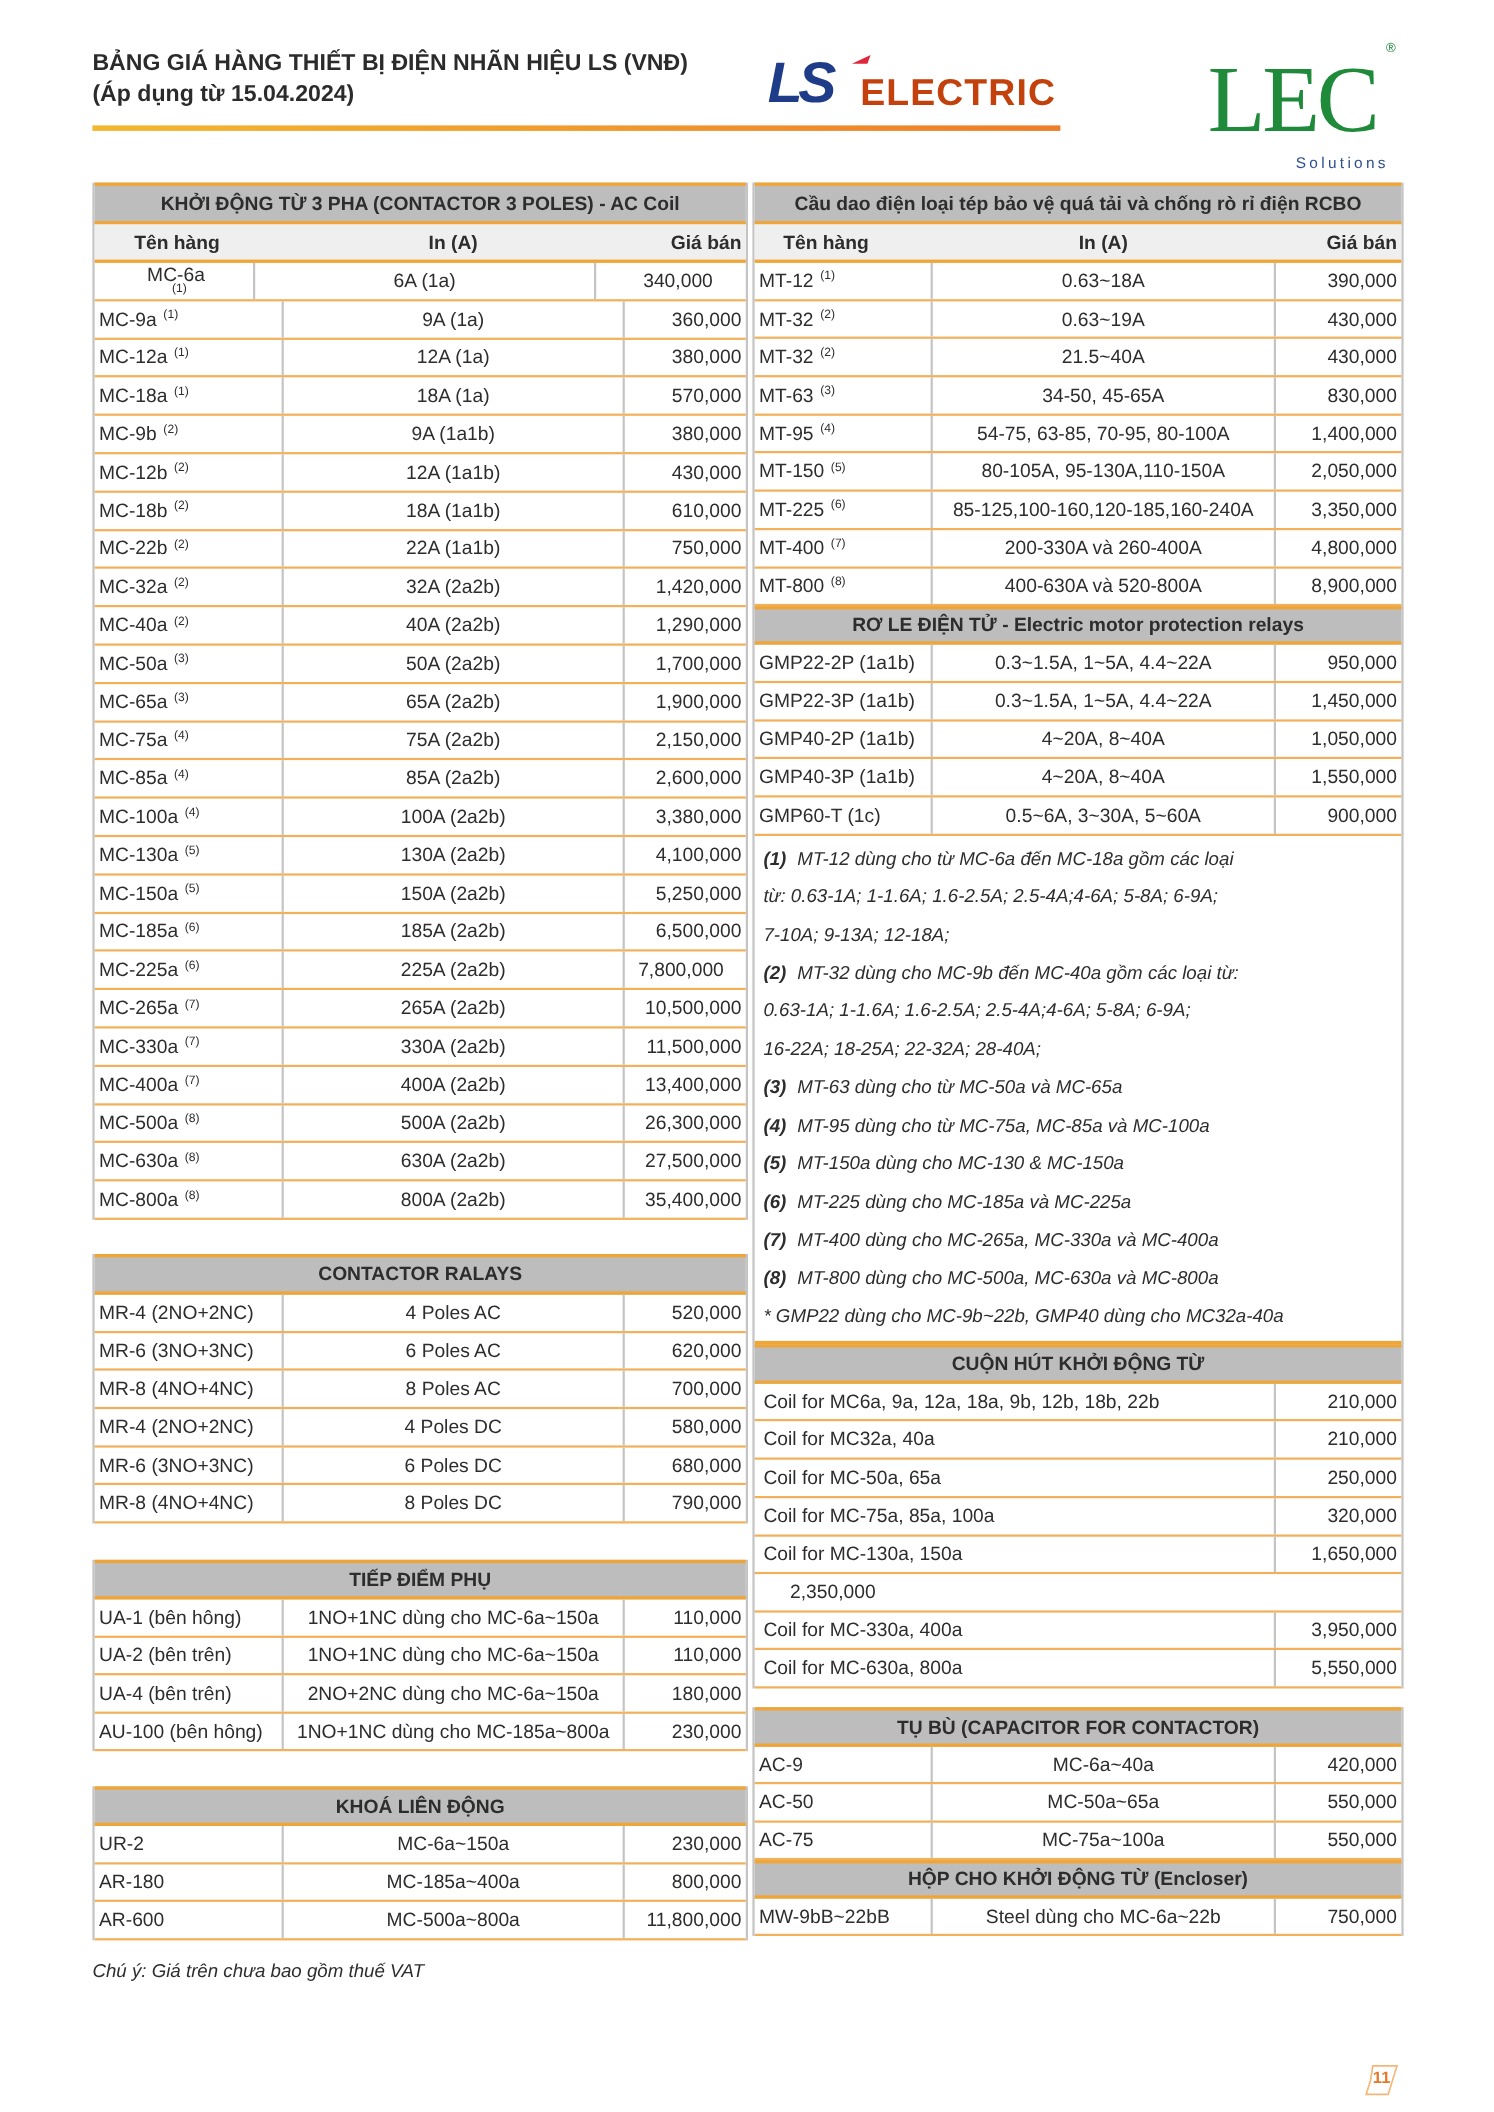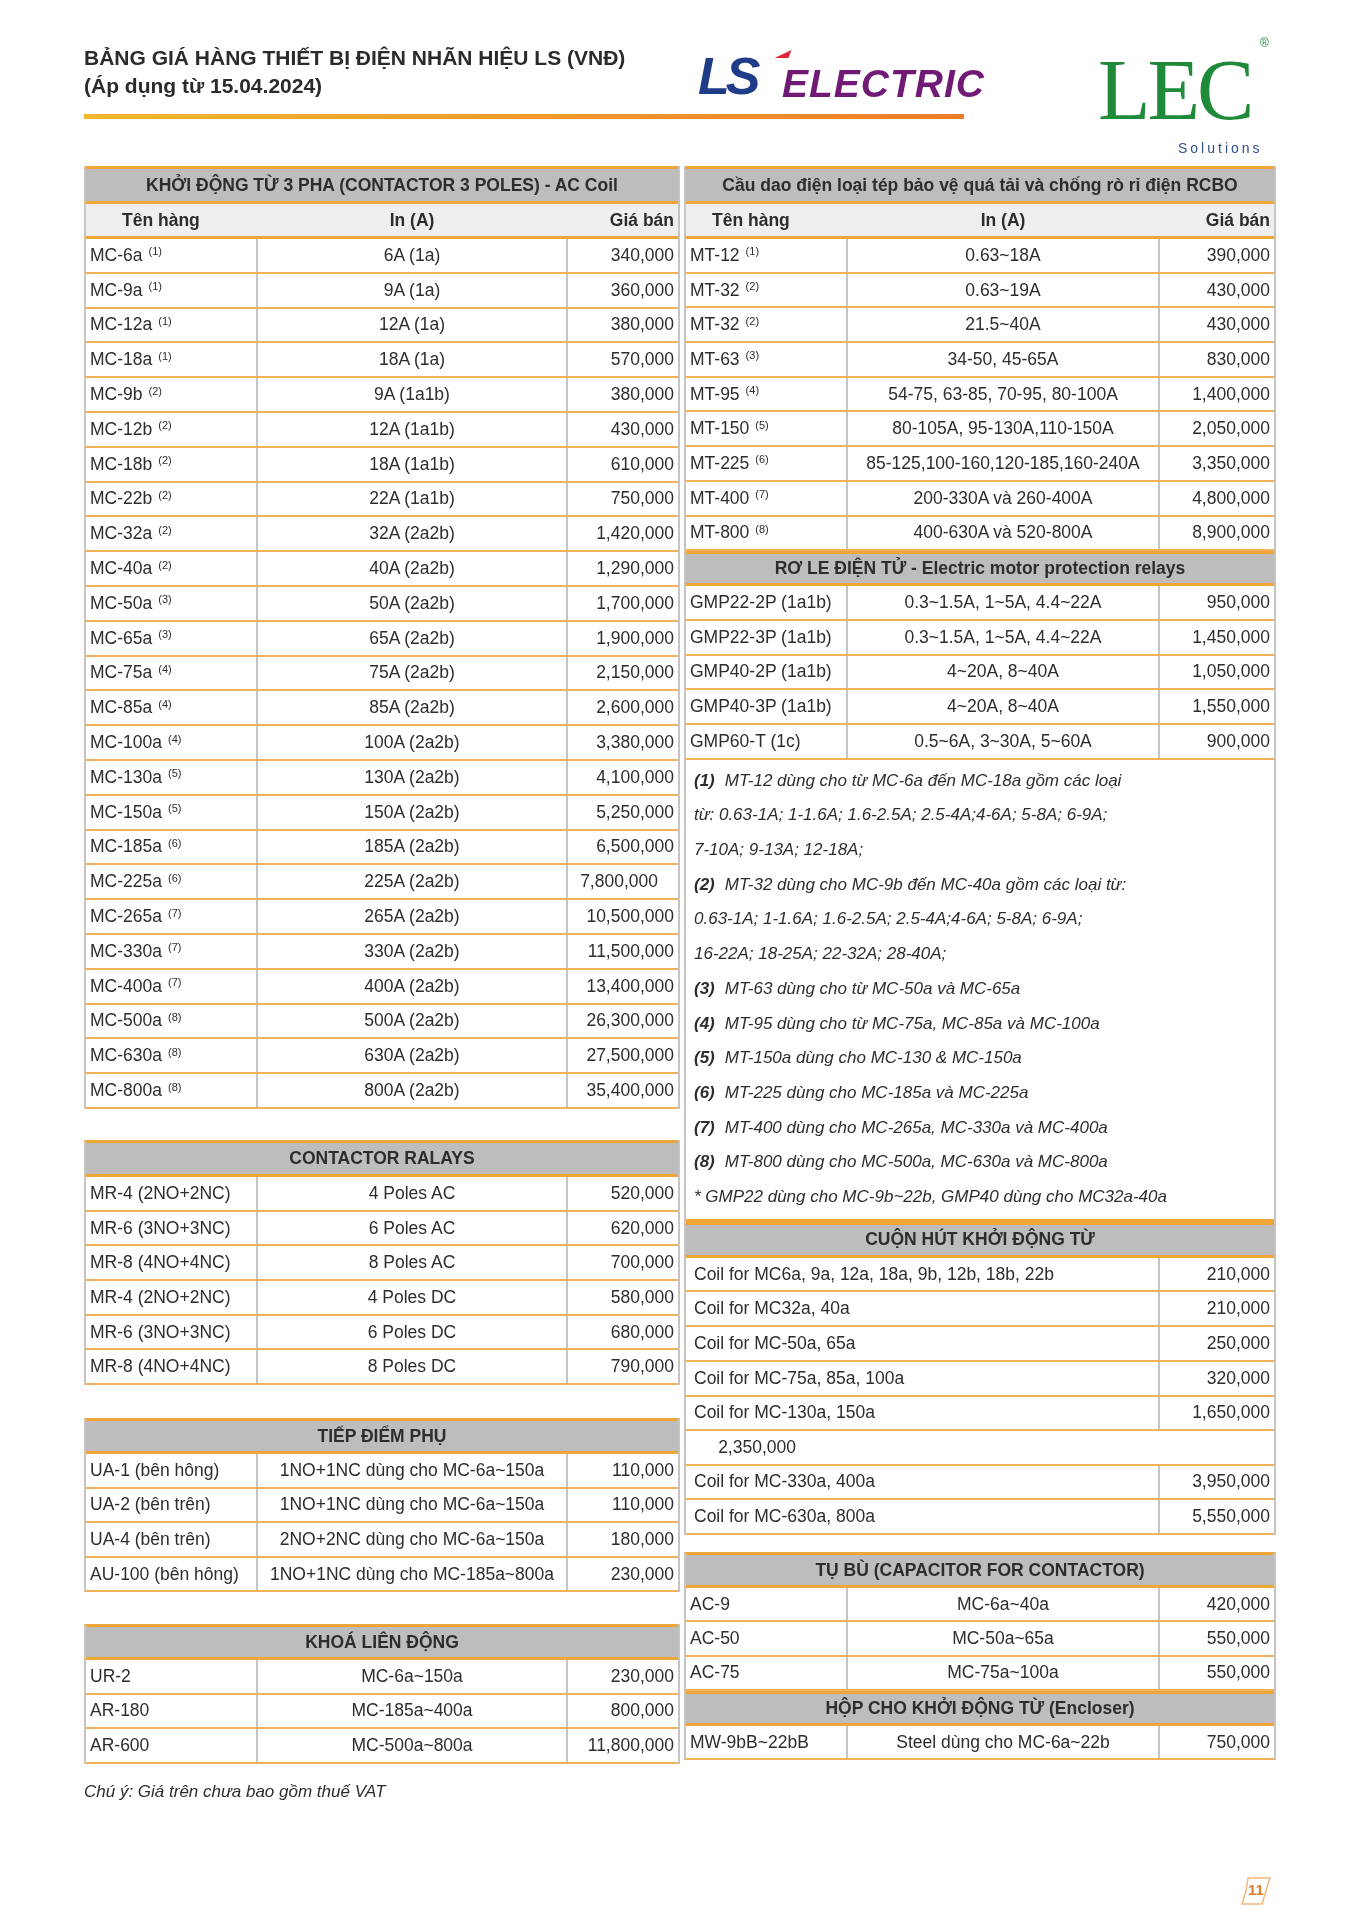--- a/index.html
+++ b/index.html
@@ -4,21 +4,21 @@
 <style>
   * { box-sizing: border-box; margin: 0; padding: 0; }
   html, body { width: 1358px; height: 1920px; background: #ffffff; }
   body { position: relative; font-family: "Liberation Sans", sans-serif; color: #2a2a2a; overflow: hidden; }
 
   .title { position: absolute; left: 84px; top: 44px; font-weight: bold; font-size: 21px; line-height: 28px; color: #2b2b2b; }
   .rule { position: absolute; left: 84px; top: 114px; width: 880px; height: 5px; background: linear-gradient(90deg, #f2b82e, #ee7d2a); }
 
   .ls-logo { position: absolute; left: 698px; top: 46px; width: 270px; height: 60px; }
   .ls-mark { position: absolute; left: 0; top: 2px; font-size: 52px; font-weight: bold; font-style: italic; color: #1f3c88; letter-spacing: -4px; line-height: 56px; }
-  .ls-word { position: absolute; left: 84px; top: 20px; font-size: 39px; font-weight: bold; font-style: italic; color: #701a75; letter-spacing: 1px; line-height: 36px; }
+  .ls-word { position: absolute; left: 84px; top: 20px; font-size: 34px; font-weight: bold; color: #c2410c; letter-spacing: 1px; line-height: 36px; }
   .ls-red { position: absolute; left: 78px; top: 4px; width: 0; height: 0; border-left: 14px solid transparent; border-right: 0 solid transparent; border-bottom: 8px solid #e0263a; transform: skewX(-20deg); }
 
   .lec-logo { position: absolute; left: 1090px; top: 36px; width: 190px; height: 122px; }
   .lec-text { position: absolute; left: 8px; top: 4px; font-family: "Liberation Serif", serif; font-size: 86px; color: #1e8a3a; letter-spacing: -3px; line-height: 100px; font-weight: normal; }
   .lec-reg { position: absolute; left: 170px; top: 0; font-size: 12px; color: #1e8a3a; }
   .lec-sub { position: absolute; left: 88px; top: 104px; font-size: 14px; color: #2e4f8f; letter-spacing: 3px; }
 
   .tbl { position: absolute; border-left: 2px solid #c4c4c4; border-right: 2px solid #c4c4c4; background: #fff; }
   .band { background: #bdbdbd; border-top: 3px solid #f0a636; border-bottom: 3px solid #f0a636; text-align: center; font-weight: bold; font-size: 17.5px; color: #2d2d2d; display: flex; align-items: center; justify-content: center; }
   .hdr { display: flex; background: #efefef; border-bottom: 3px solid #f0a636; font-weight: bold; font-size: 17.5px; color: #2d2d2d; }
@@ -64,21 +64,21 @@
 
 <div class="tbl" style="left:84px; top:166px; width:596px;">
   <div class="band" style="height:38px;">KHỞI ĐỘNG TỪ 3 PHA (CONTACTOR 3 POLES) - AC Coil</div>
   <div class="hdr" style="height:35px;">
     <div class="c1" style="width:170px;">Tên hàng</div>
     <div class="c2" style="width:312px;">In (A)</div>
     <div class="c3" style="width:110px;">Giá bán</div>
   </div>
   <div id="c3p-rows">
       <div class="row" style="height: 34.8px;">
-        <div class="c1" style="width: 170px;">
+        <div class="c1" style="width: 144px; flex-direction: column;">
           <span>MC-6a</span>
           <sup>(1)</sup>
         </div>
         <div class="c2" style="width: 312px;">
           <span>6A (1a)</span>
         </div>
         <div class="c3" style="width: 110px;">
           <span>340,000</span>
         </div>
       </div>

